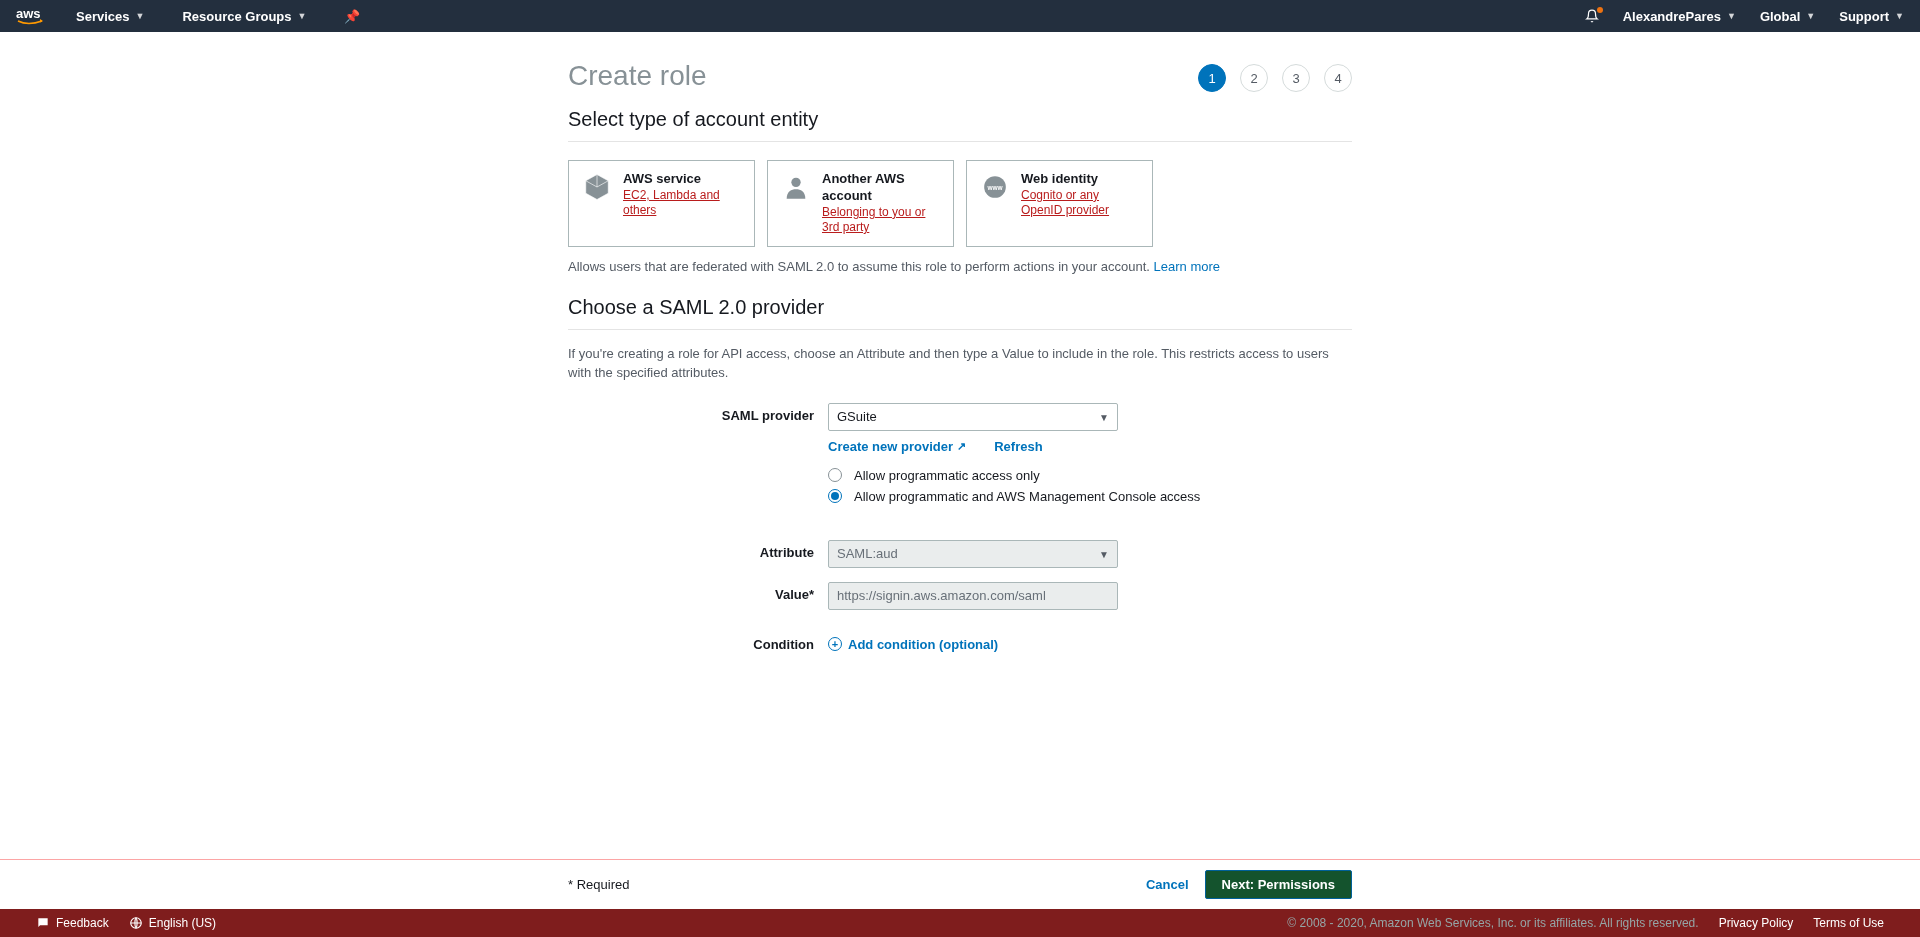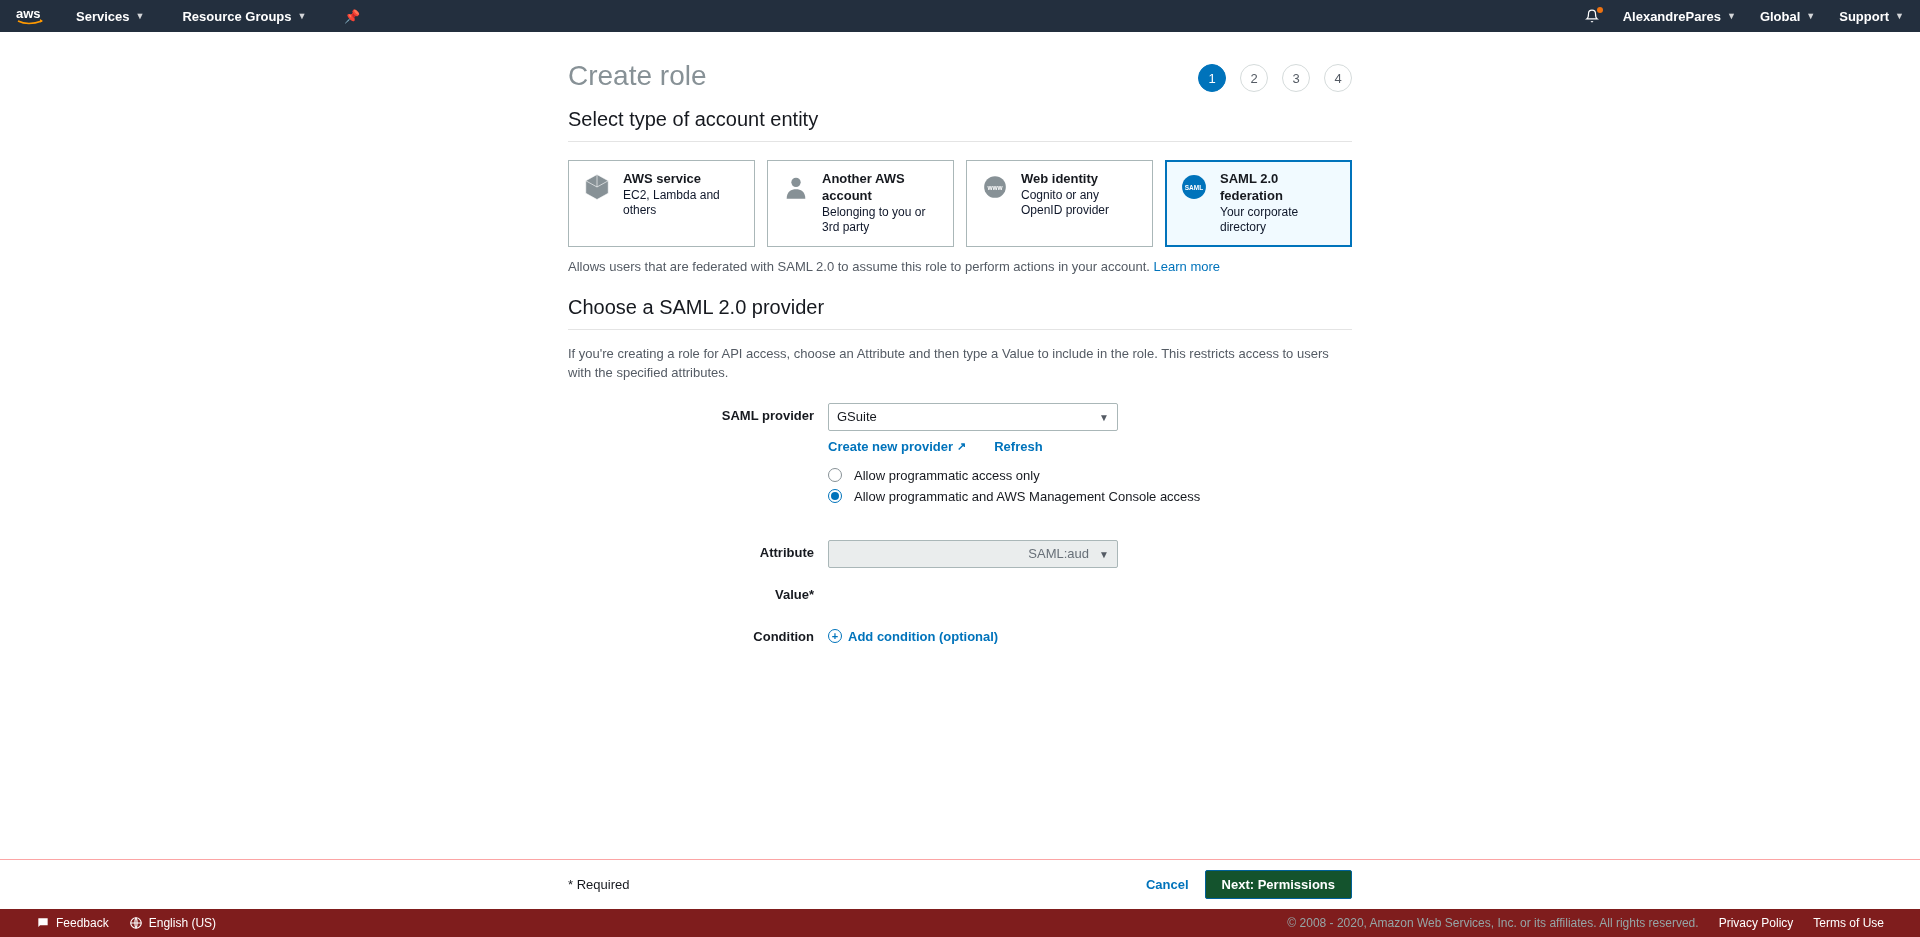--- a/index.html
+++ b/index.html
@@ -24,31 +24,31 @@
 .step.active { background: #0073bb; color: #fff; border-color: #0073bb; }
 .section-title { font-size: 20px; font-weight: 400; color: #16191f; margin: 8px 0 0; padding-bottom: 10px; border-bottom: 1px solid #e4e4e4; }
 
 
 .entity-cards { display: grid; grid-template-columns: repeat(4, 1fr); gap: 12px; margin: 18px 0 12px; }
 .entity-card { border: 1px solid #aab7b8; padding: 10px 12px; display: flex; gap: 10px; cursor: pointer; background: #fff; }
 .entity-card.selected { border: 2px solid #0073bb; background: #f1faff; padding: 9px 11px; }
 .entity-icon { width: 32px; height: 32px; flex-shrink: 0; display: flex; align-items: center; justify-content: center; }
 .entity-card .ct { flex: 1; min-width: 0; }
 .entity-card .ct .t1 { font-size: 13px; font-weight: 700; color: #16191f; line-height: 1.3; }
-.entity-card .ct .t2 { font-size: 12px; color: #0f172a; line-height: 1.3; }
+.entity-card .ct .t2 { font-size: 12px; color: #b91c1c; line-height: 1.3; text-decoration: underline; }
 .entity-desc { font-size: 13px; color: #545b64; margin-bottom: 22px; }
 .entity-desc a { color: #0073bb; text-decoration: none; }
 
 
 .saml-desc { font-size: 13px; color: #545b64; margin: 14px 0 20px; line-height: 1.5; }
 .form-row { display: flex; align-items: flex-start; margin-bottom: 14px; }
 .form-label { width: 260px; text-align: right; padding-right: 14px; font-size: 13px; font-weight: 700; color: #16191f; padding-top: 5px; }
 .form-control { flex: 1; max-width: 290px; }
 .select { width: 100%; height: 28px; border: 1px solid #aab7b8; border-radius: 2px; background: #fff; padding: 0 28px 0 8px; font-size: 13px; color: #16191f; position: relative; display: flex; align-items: center; cursor: pointer; }
-.select.disabled { background: #eaeded; color: #687078; cursor: default; justify-content: flex-end; }
+.select.disabled { background: #eaeded; color: #687078; cursor: default; }
 .select-caret { position: absolute; right: 8px; top: 50%; transform: translateY(-50%); font-size: 10px; color: #545b64; }
 .input { width: 100%; height: 28px; border: 1px solid #aab7b8; border-radius: 2px; background: #fff; padding: 0 8px; font-size: 13px; color: #16191f; }
 .input[disabled] { background: #eaeded; color: #687078; }
 .link-row { display: flex; gap: 28px; margin-top: 8px; }
 .link { color: #0073bb; font-size: 13px; font-weight: 700; text-decoration: none; cursor: pointer; display: inline-flex; align-items: center; gap: 4px; justify-content: flex-end; }
 .ext-icon { font-size: 11px; }
 .radio-row { display: flex; align-items: center; gap: 12px; margin-bottom: 6px; font-size: 13px; color: #16191f; cursor: pointer; }
 .radio { width: 14px; height: 14px; border: 1px solid #879196; border-radius: 50%; display: inline-flex; align-items: center; justify-content: center; flex-shrink: 0; }
 .radio.checked { border-color: #0073bb; }
 .radio.checked::after { content: ''; width: 8px; height: 8px; background: #0073bb; border-radius: 50%; }
@@ -159,32 +159,20 @@
         <svg width="26" height="26" viewBox="0 0 24 24">
             <circle cx="12" cy="12" r="10" fill="#879196"></circle>
             <text x="12" y="15" text-anchor="middle" fill="#fff" font-size="6" font-weight="700">www</text>
           </svg>
       </div>
       <div class="ct">
         <div class="t1">Web identity</div>
         <div class="t2">Cognito or any OpenID provider</div>
       </div>
     </div>
-    <div class="entity-card selected">
-      <div class="entity-icon">
-        <svg width="26" height="26" viewBox="0 0 24 24">
-            <circle cx="12" cy="12" r="11" fill="#0073bb"></circle>
-            <text x="12" y="15" text-anchor="middle" fill="#fff" font-size="6" font-weight="700">SAML</text>
-          </svg>
-      </div>
-      <div class="ct">
-        <div class="t1">SAML 2.0 federation</div>
-        <div class="t2">Your corporate directory</div>
-      </div>
-    </div>
   </div>
 
   <div class="entity-desc">
     <span>Allows users that are federated with SAML 2.0 to assume this role to perform actions in your account. </span>
     <a href="#">Learn more</a>
   </div>
 
   <h2 class="section-title">Choose a SAML 2.0 provider</h2>
   <div class="saml-desc">If you're creating a role for API access, choose an Attribute and then type a Value to include in the role. This restricts access to users with the specified attributes.</div>
 
@@ -221,20 +209,23 @@
     <div class="form-control">
       <div class="select disabled">
         <span>SAML:aud</span>
         <span class="select-caret">▼</span>
       </div>
     </div>
   </div>
 
   <div class="form-row">
     <div class="form-label">Value*</div>
+    <div class="form-control">
+      <input class="input" disabled="" value="https://signin.aws.amazon.com/saml" style="">
+    </div>
   </div>
 
   <div style="height:8px"></div>
 
   <div class="form-row">
     <div class="form-label">Condition</div>
     <div class="form-control" style="padding-top:3px">
       <span class="add-cond">
         <span class="plus-circle">+</span>
         <span>Add condition (optional)</span>

